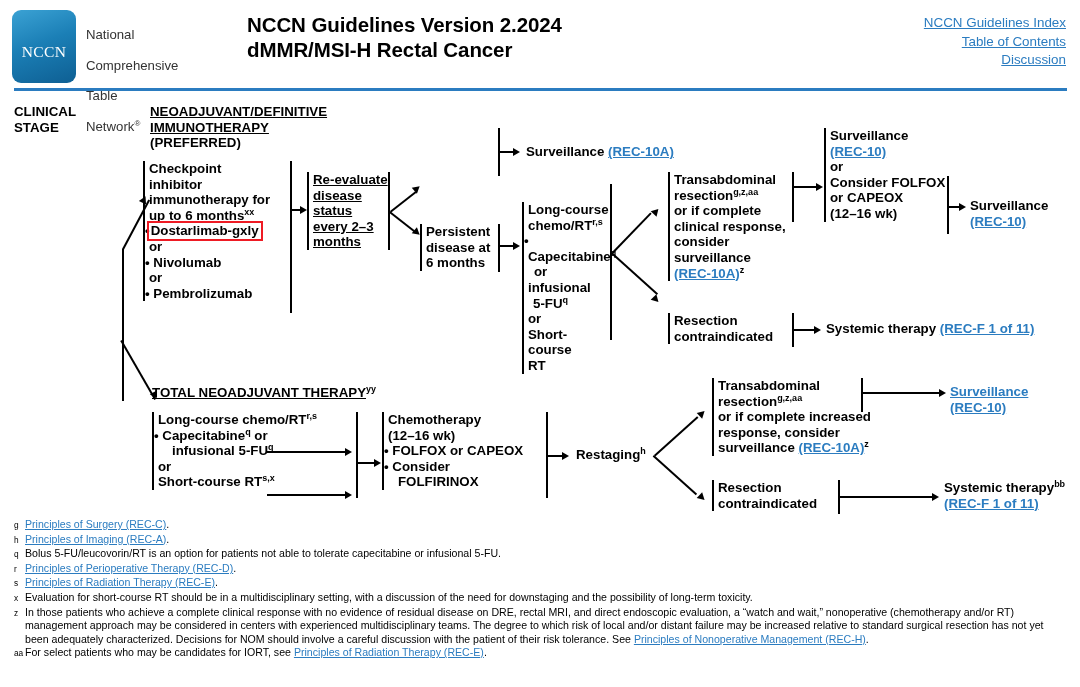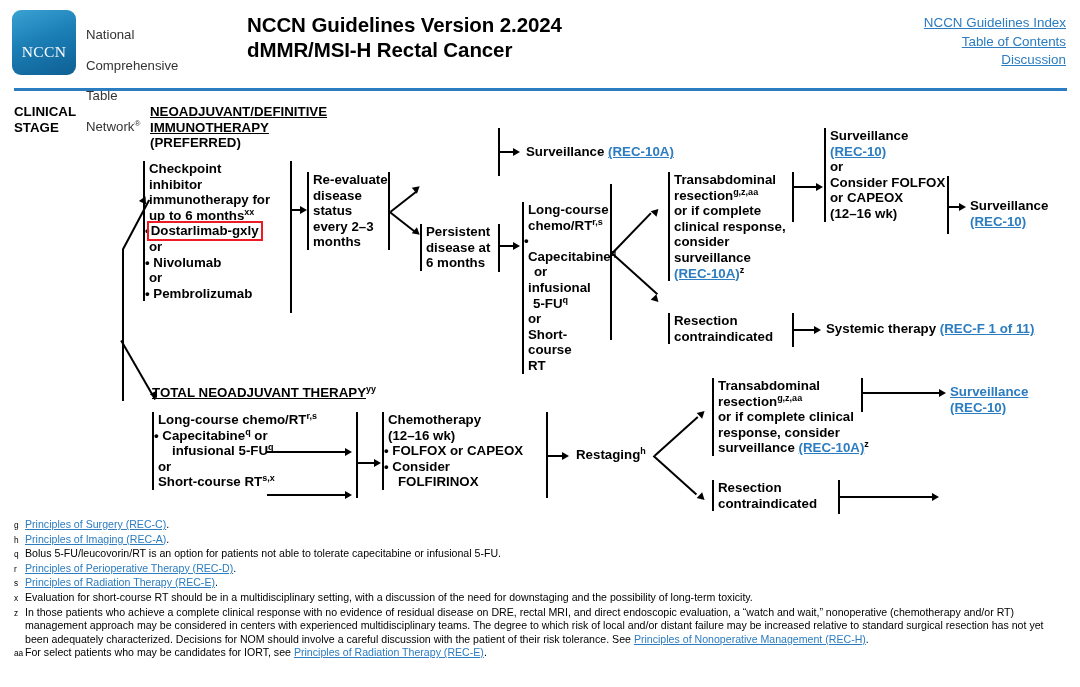--- a/index.html
+++ b/index.html
@@ -10,21 +10,21 @@
     color:#000;
     overflow:hidden;
     position:relative;
   }
   .page{position:absolute;inset:0;}
 
   
   .header{position:absolute;left:0;top:0;width:1080px;height:92px;}
   .logo-wrap{position:absolute;left:12px;top:10px;display:flex;align-items:flex-start;}
   .logo-badge{
-    width:64px;height:65px;border-radius:9px;
+    width:64px;height:73px;border-radius:9px;
     background:linear-gradient(160deg,#3ba2d4 0%,#1b7fb6 45%,#0e5f93 100%);
     position:relative;flex:none;
   }
   .logo-badge .lg-txt{
     position:absolute;left:0;right:0;top:33px;text-align:center;
     color:#fff;font-family:"Liberation Serif", serif;font-size:15.5px;
     letter-spacing:.4px;
   }
   .logo-words{
     margin-left:10px;font-size:13.2px;line-height:15.3px;color:#333;
@@ -131,21 +131,21 @@
     <span>or</span><br>
     <span style="margin-left:-4px">•</span> <span>Nivolumab</span><br>
     <span>or</span><br>
     <span style="margin-left:-4px">•</span> <span>Pembrolizumab</span>
   </div>
 
   <div class="vline" style="left:290px;top:161px;height:152px;"></div>
   <div class="hline" style="left:292px;top:209px;width:8px;"></div>
   <div class="arrow-r" style="left:300px;top:206px;"></div>
 
-  <div class="node bar" style="left:307px;top:172px;width:75px;white-space:pre-line;">Re-evaluate
+  <div class="node bar" style="left:307px;top:172px;width:75px;white-space:pre-line;text-decoration:underline;">Re-evaluate
 disease
 status
 every 2–3
 months</div>
   <div class="vline" style="left:388px;top:172px;height:78px;"></div>
 
   <div class="diag" style="left:390px;top:211px;width:32px;transform:rotate(-38deg);"></div>
   <div class="arrow-u" style="left:413px;top:185px;transform:rotate(50deg);"></div>
   <div class="diag" style="left:390px;top:211px;width:32px;transform:rotate(38deg);"></div>
   <div class="arrow-d" style="left:413px;top:229px;transform:rotate(-50deg);"></div>
@@ -261,40 +261,44 @@
   </div>
 
   <div class="diag" style="left:654px;top:455px;width:58px;transform:rotate(-42deg);"></div>
   <div class="arrow-u" style="left:698px;top:410px;transform:rotate(47deg);"></div>
   <div class="diag" style="left:654px;top:455px;width:58px;transform:rotate(42deg);"></div>
   <div class="arrow-d" style="left:698px;top:494px;transform:rotate(-47deg);"></div>
 
   <div class="node bar" style="left:712px;top:378px;width:176px;">
     <span>Transabdominal</span><br>
     <span>resection</span><sup>g,z,aa</sup><br>
-    <span>or if complete clinical</span><br>
+    <span>or if complete increased</span><br>
     <span>response, consider</span><br>
     <span>surveillance</span>
     <span class="lnk">(REC-10A)</span><sup>z</sup>
   </div>
   <div class="vline" style="left:861px;top:378px;height:34px;"></div>
   <div class="hline" style="left:863px;top:392px;width:76px;"></div>
   <div class="arrow-r" style="left:939px;top:389px;"></div>
 
   <div class="node" style="left:950px;top:384px;">
     <span class="lnk">Surveillance</span><br>
     <span class="lnk">(REC-10)</span>
   </div>
 
   <div class="node bar" style="left:712px;top:480px;width:120px;white-space:pre-line;">Resection
 contraindicated</div>
   <div class="vline" style="left:838px;top:480px;height:34px;"></div>
   <div class="hline" style="left:840px;top:496px;width:92px;"></div>
   <div class="arrow-r" style="left:932px;top:493px;"></div>
 
+  <div class="node" style="left:944px;top:480px;">
+    <span>Systemic therapy</span><sup>bb</sup><br>
+    <span class="lnk">(REC-F 1 of 11)</span>
+  </div>
 
   <div class="notes" id="notes">
       <div class="note">
         <span class="mk">g</span>
         <span class="bd"><a>Principles of Surgery (REC-C)</a><span>.</span></span>
       </div>
       <div class="note">
         <span class="mk">h</span>
         <span class="bd"><a>Principles of Imaging (REC-A)</a><span>.</span></span>
       </div>

